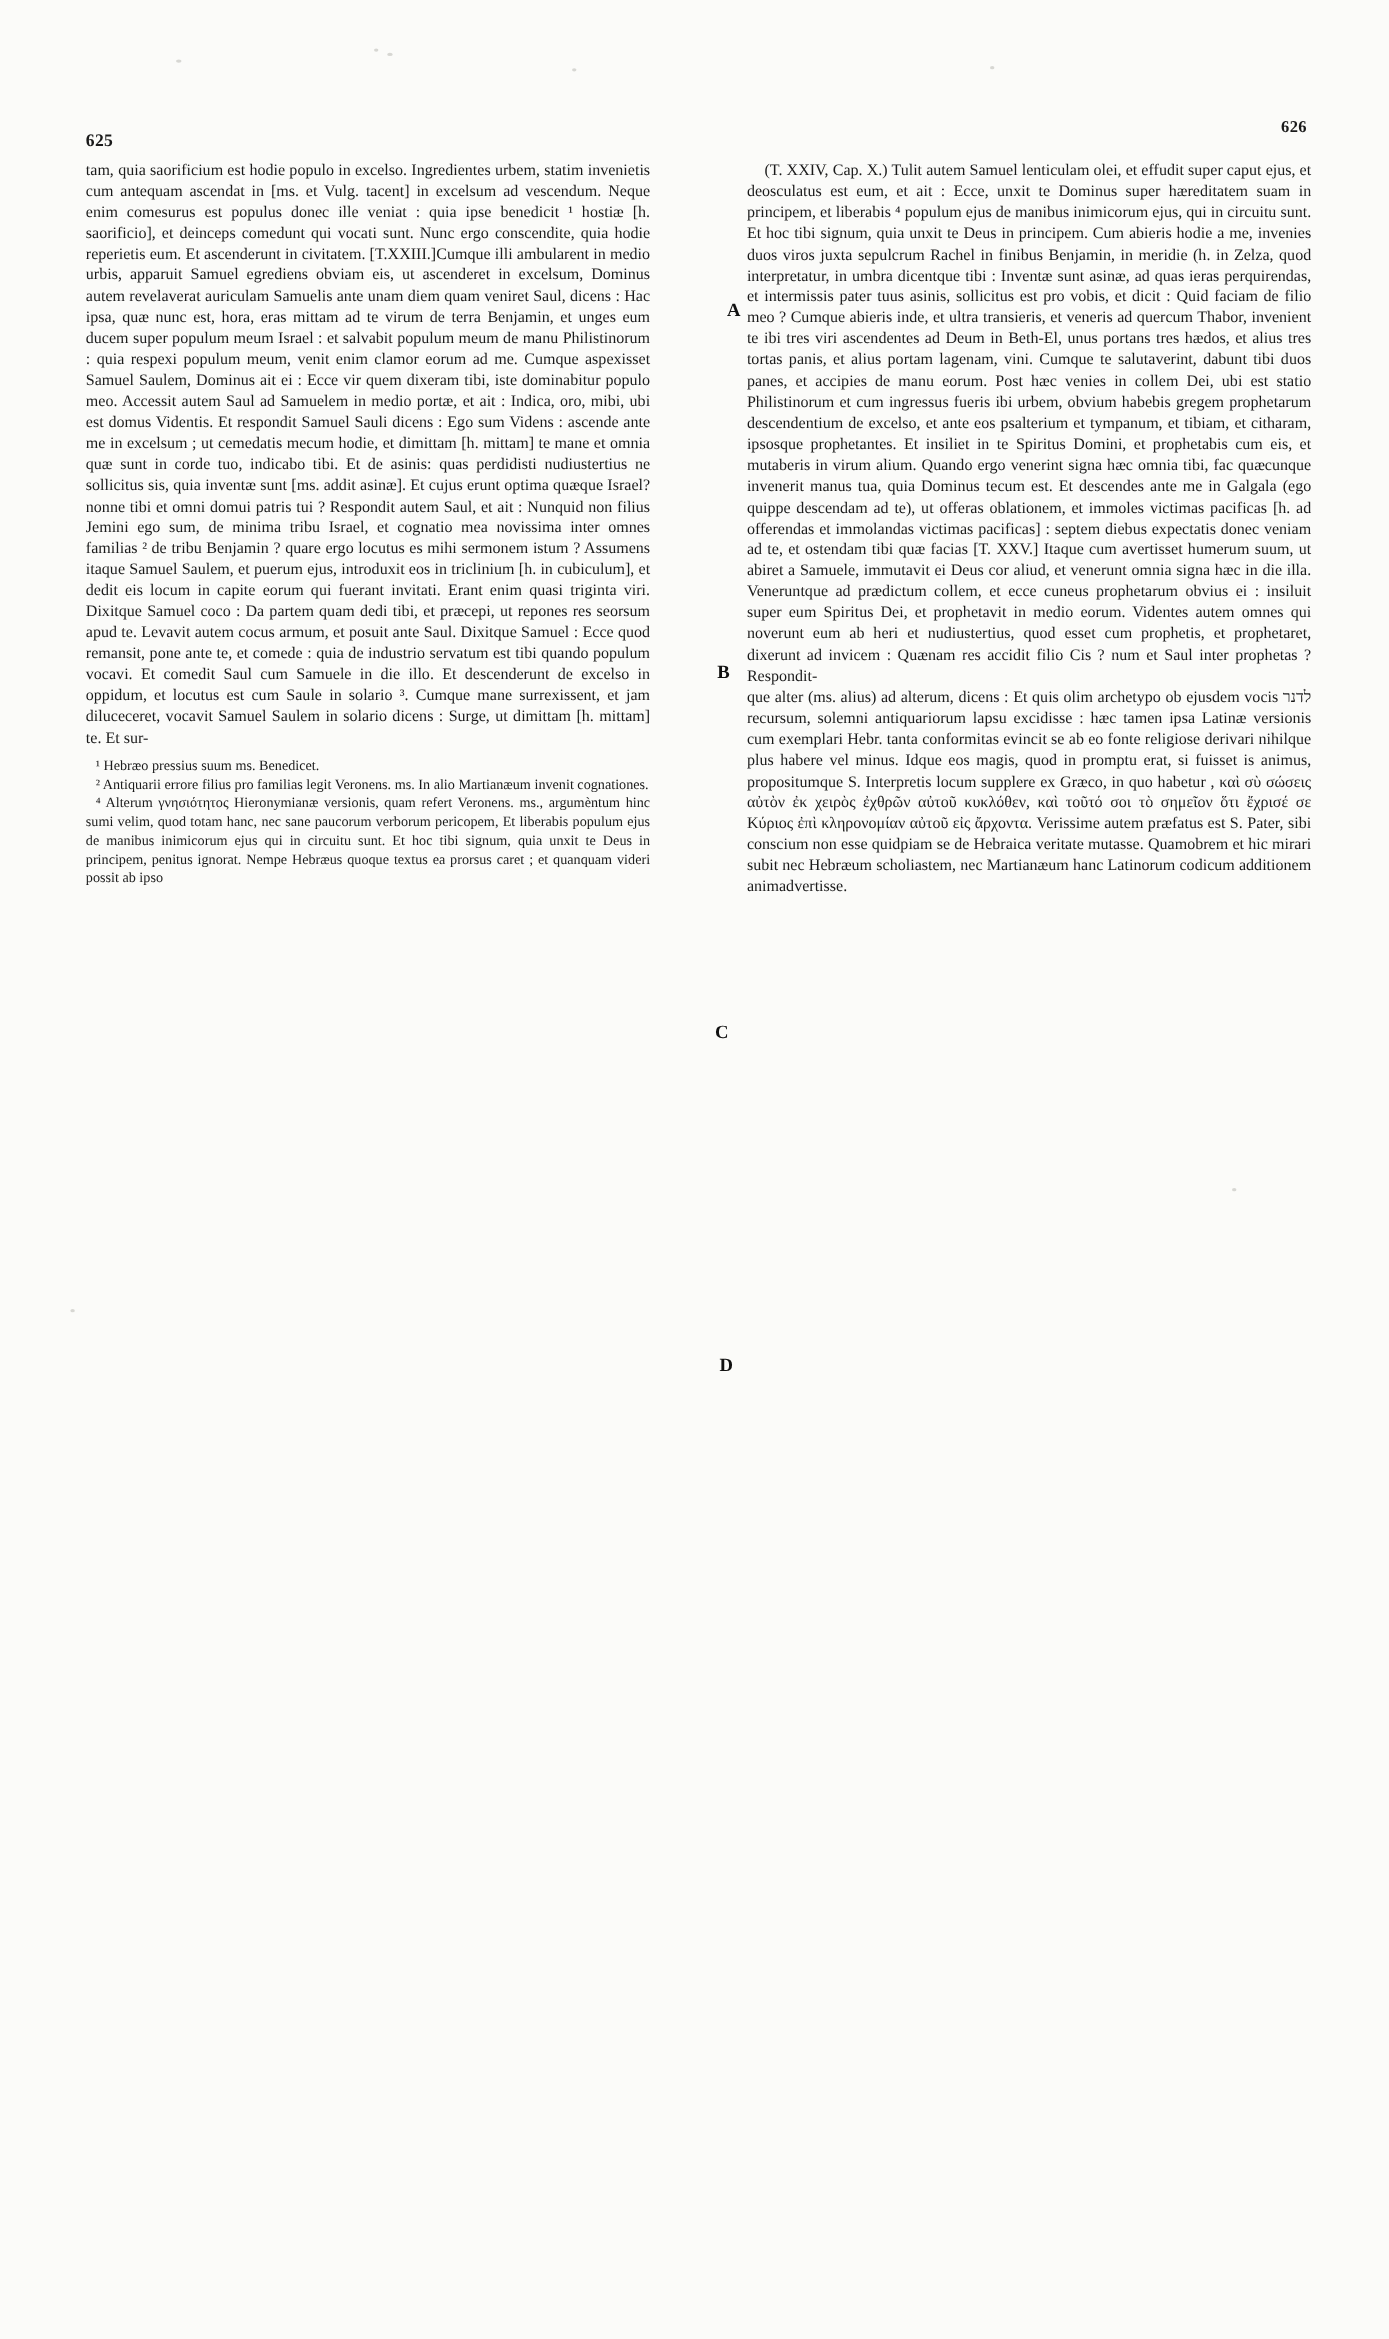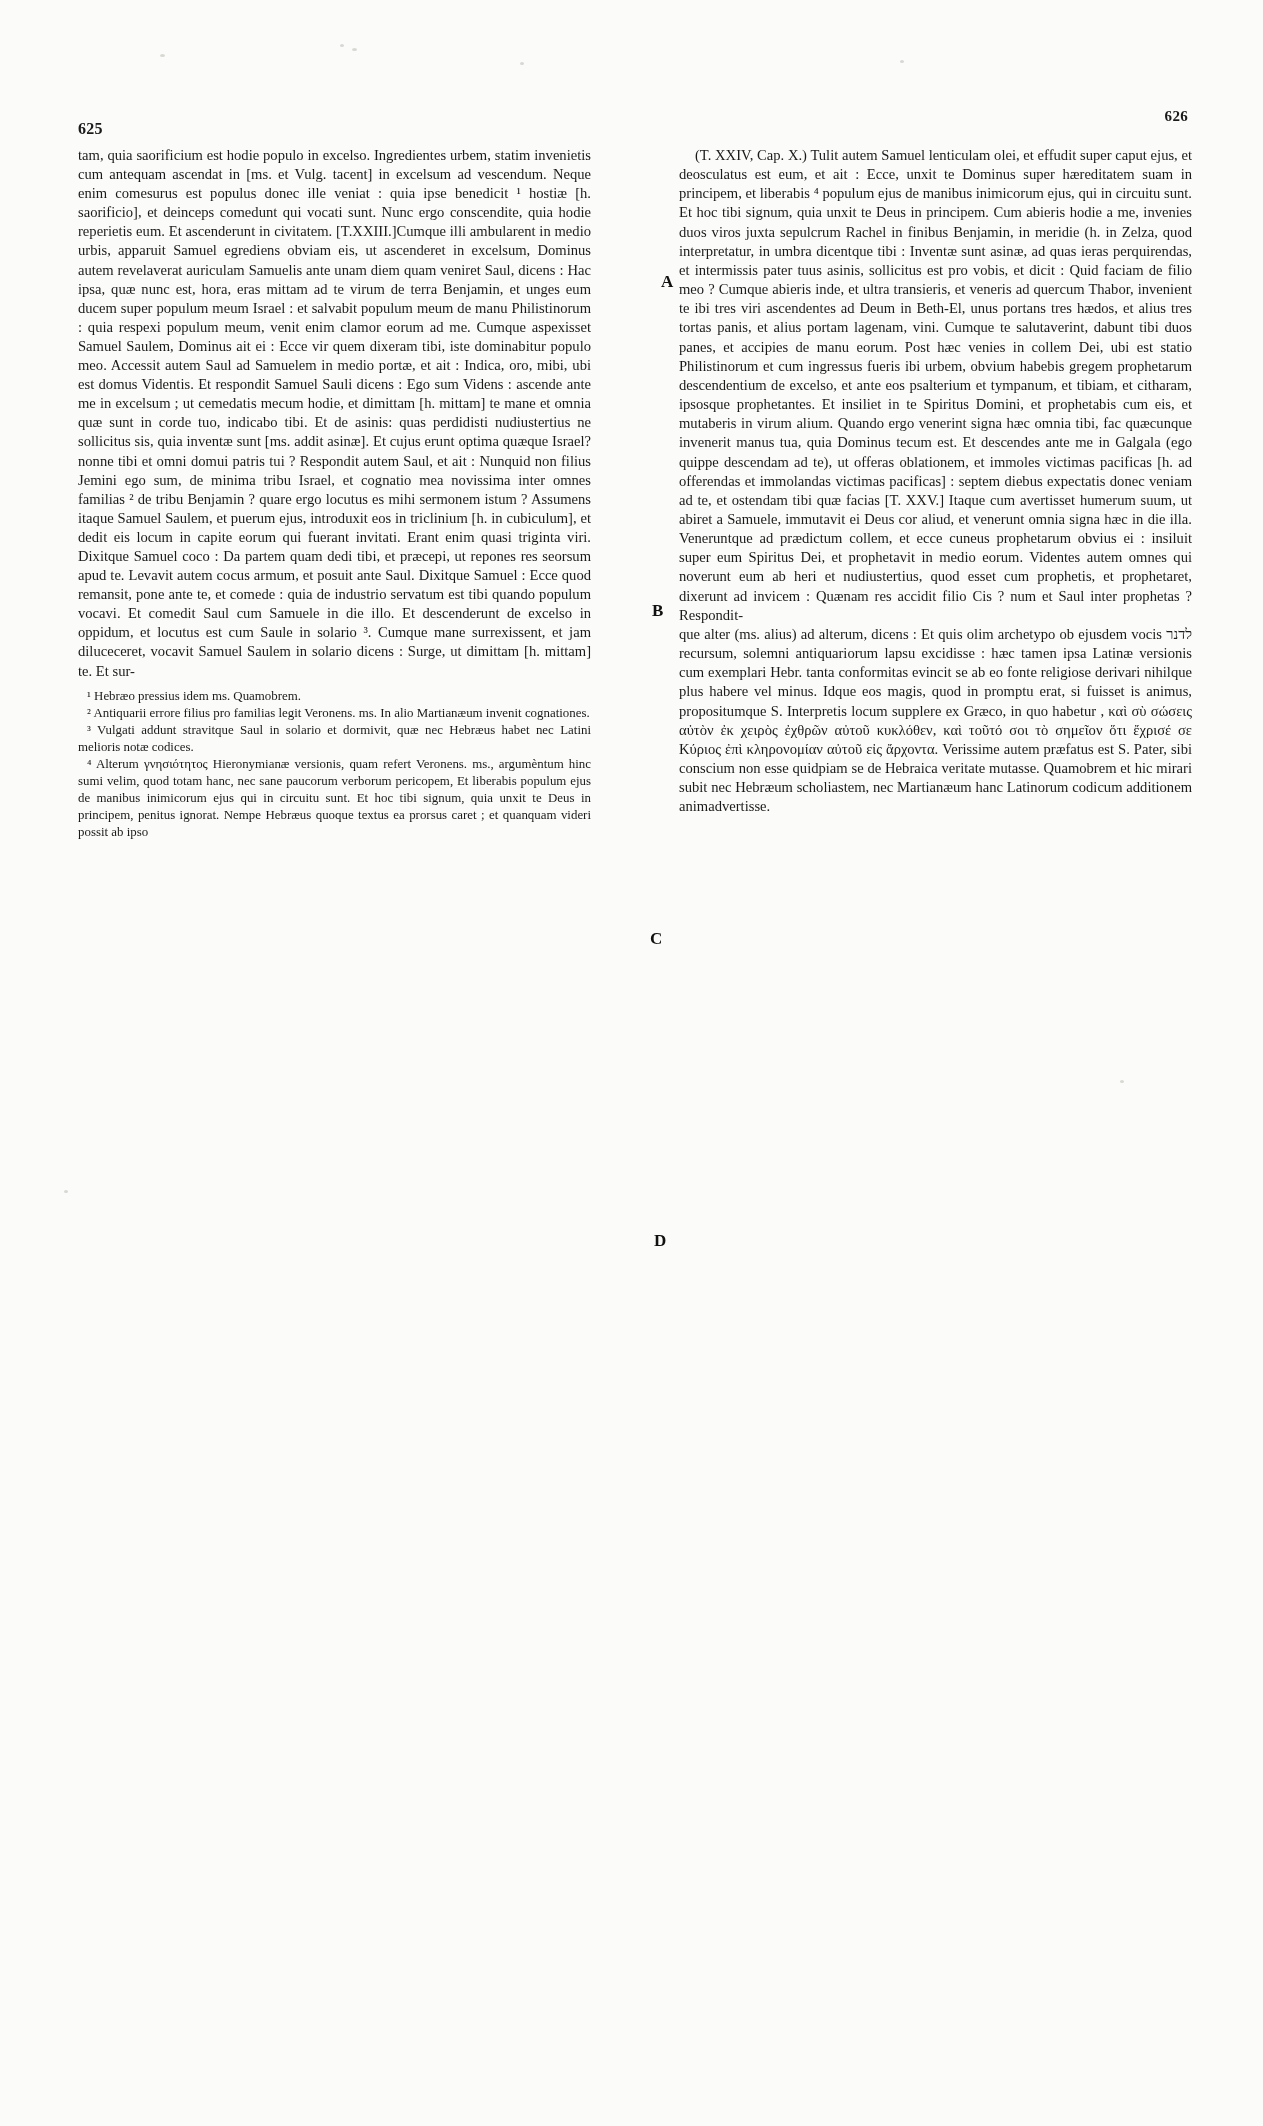--- a/index.html
+++ b/index.html
@@ -117,23 +117,22 @@
     <span class="folio-left">625</span>
     <span class="folio-right">626</span>
   </div>
 
   <div class="columns">
 
     <div class="col col-left">
       <p>tam, quia saorificium est hodie populo in excelso. Ingredientes urbem, statim invenietis cum antequam ascendat in [ms. et Vulg. tacent] in excelsum ad vescendum. Neque enim comesurus est populus donec ille veniat : quia ipse benedicit ¹ hostiæ [h. saorificio], et deinceps comedunt qui vocati sunt. Nunc ergo conscendite, quia hodie reperietis eum. Et ascenderunt in civitatem. [T.XXIII.]Cumque illi ambularent in medio urbis, apparuit Samuel egrediens obviam eis, ut ascenderet in excelsum, Dominus autem revelaverat auriculam Samuelis ante unam diem quam veniret Saul, dicens : Hac ipsa, quæ nunc est, hora, eras mittam ad te virum de terra Benjamin, et unges eum ducem super populum meum Israel : et salvabit populum meum de manu Philistinorum : quia respexi populum meum, venit enim clamor eorum ad me. Cumque aspexisset Samuel Saulem, Dominus ait ei : Ecce vir quem dixeram tibi, iste dominabitur populo meo. Accessit autem Saul ad Samuelem in medio portæ, et ait : Indica, oro, mibi, ubi est domus Videntis. Et respondit Samuel Sauli dicens : Ego sum Videns : ascende ante me in excelsum ; ut cemedatis mecum hodie, et dimittam [h. mittam] te mane et omnia quæ sunt in corde tuo, indicabo tibi. Et de asinis: quas perdidisti nudiustertius ne sollicitus sis, quia inventæ sunt [ms. addit asinæ]. Et cujus erunt optima quæque Israel? nonne tibi et omni domui patris tui ? Respondit autem Saul, et ait : Nunquid non filius Jemini ego sum, de minima tribu Israel, et cognatio mea novissima inter omnes familias ² de tribu Benjamin ? quare ergo locutus es mihi sermonem istum ? Assumens itaque Samuel Saulem, et puerum ejus, introduxit eos in triclinium [h. in cubiculum], et dedit eis locum in capite eorum qui fuerant invitati. Erant enim quasi triginta viri. Dixitque Samuel coco : Da partem quam dedi tibi, et præcepi, ut repones res seorsum apud te. Levavit autem cocus armum, et posuit ante Saul. Dixitque Samuel : Ecce quod remansit, pone ante te, et comede : quia de industrio servatum est tibi quando populum vocavi. Et comedit Saul cum Samuele in die illo. Et descenderunt de excelso in oppidum, et locutus est cum Saule in solario ³. Cumque mane surrexissent, et jam diluceceret, vocavit Samuel Saulem in solario dicens : Surge, ut dimittam [h. mittam] te. Et sur-</p>
 
       <div class="footnotes">
-        <p class="fn">¹ Hebræo pressius idem ms. Quamobrem.</p>
+        <p class="fn">¹ Hebræo pressius suum ms. Benedicet.</p>
         <p class="fn">² Antiquarii errore filius pro familias legit Veronens. ms. In alio Martianæum invenit cognationes.</p>
-        <p class="fn">³ Vulgati addunt stravitque Saul in solario et dormivit, quæ nec Hebræus habet nec Latini melioris notæ codices.</p>
         <p class="fn">⁴ Alterum γνησιότητος Hieronymianæ versionis, quam refert Veronens. ms., argumèntum hinc sumi velim, quod totam hanc, nec sane paucorum verborum pericopem, Et liberabis populum ejus de manibus inimicorum ejus qui in circuitu sunt. Et hoc tibi signum, quia unxit te Deus in principem, penitus ignorat. Nempe Hebræus quoque textus ea prorsus caret ; et quanquam videri possit ab ipso</p>
       </div>
     </div>
 
     <div class="col col-right right-col">
       <p class="indent">(T. XXIV, Cap. X.) Tulit autem Samuel lenticulam olei, et effudit super caput ejus, et deosculatus est eum, et ait : Ecce, unxit te Dominus super hæreditatem suam in principem, et liberabis ⁴ populum ejus de manibus inimicorum ejus, qui in circuitu sunt. Et hoc tibi signum, quia unxit te Deus in principem. Cum abieris hodie a me, invenies duos viros juxta sepulcrum Rachel in finibus Benjamin, in meridie (h. in Zelza, quod interpretatur, in umbra dicentque tibi : Inventæ sunt asinæ, ad quas ieras perquirendas, et intermissis pater tuus asinis, sollicitus est pro vobis, et dicit : Quid faciam de filio meo ? Cumque abieris inde, et ultra transieris, et veneris ad quercum Thabor, invenient te ibi tres viri ascendentes ad Deum in Beth-El, unus portans tres hædos, et alius tres tortas panis, et alius portam lagenam, vini. Cumque te salutaverint, dabunt tibi duos panes, et accipies de manu eorum. Post hæc venies in collem Dei, ubi est statio Philistinorum et cum ingressus fueris ibi urbem, obvium habebis gregem prophetarum descendentium de excelso, et ante eos psalterium et tympanum, et tibiam, et citharam, ipsosque prophetantes. Et insiliet in te Spiritus Domini, et prophetabis cum eis, et mutaberis in virum alium. Quando ergo venerint signa hæc omnia tibi, fac quæcunque invenerit manus tua, quia Dominus tecum est. Et descendes ante me in Galgala (ego quippe descendam ad te), ut offeras oblationem, et immoles victimas pacificas [h. ad offerendas et immolandas victimas pacificas] : septem diebus expectatis donec veniam ad te, et ostendam tibi quæ facias [T. XXV.] Itaque cum avertisset humerum suum, ut abiret a Samuele, immutavit ei Deus cor aliud, et venerunt omnia signa hæc in die illa. Veneruntque ad prædictum collem, et ecce cuneus prophetarum obvius ei : insiluit super eum Spiritus Dei, et prophetavit in medio eorum. Videntes autem omnes qui noverunt eum ab heri et nudiustertius, quod esset cum prophetis, et prophetaret, dixerunt ad invicem : Quænam res accidit filio Cis ? num et Saul inter prophetas ? Respondit-</p>
       <p>que alter (ms. alius) ad alterum, dicens : Et quis olim archetypo ob ejusdem vocis לדנר recursum, solemni antiquariorum lapsu excidisse : hæc tamen ipsa Latinæ versionis cum exemplari Hebr. tanta conformitas evincit se ab eo fonte religiose derivari nihilque plus habere vel minus. Idque eos magis, quod in promptu erat, si fuisset is animus, propositumque S. Interpretis locum supplere ex Græco, in quo habetur , καὶ σὺ σώσεις αὐτὸν ἐκ χειρὸς ἐχθρῶν αὐτοῦ κυκλόθεν, καὶ τοῦτό σοι τὸ σημεῖον ὅτι ἔχρισέ σε Κύριος ἐπὶ κληρονομίαν αὐτοῦ εἰς ἄρχοντα. Verissime autem præfatus est S. Pater, sibi conscium non esse quidpiam se de Hebraica veritate mutasse. Quamobrem et hic mirari subit nec Hebræum scholiastem, nec Martianæum hanc Latinorum codicum additionem animadvertisse.</p>
     </div>
 
   </div>

